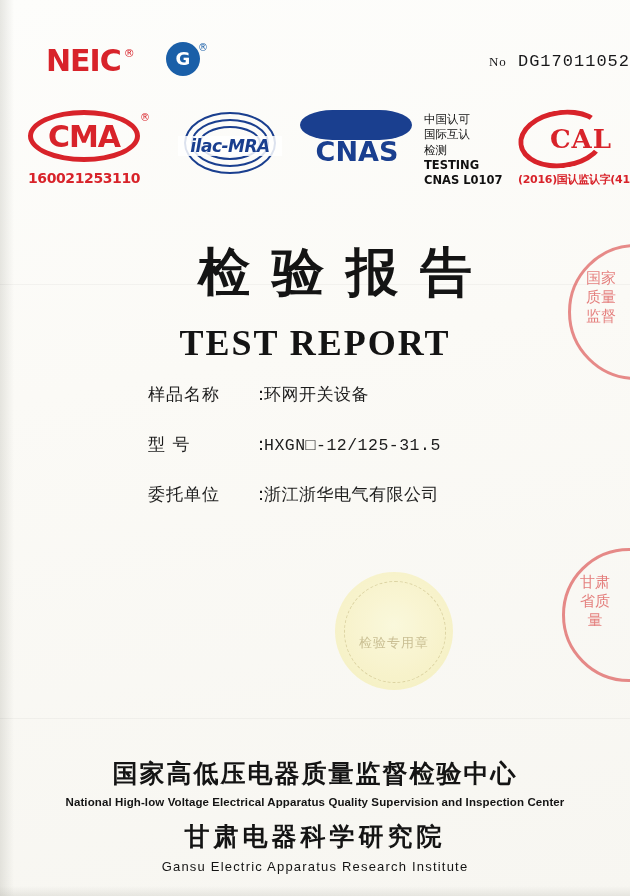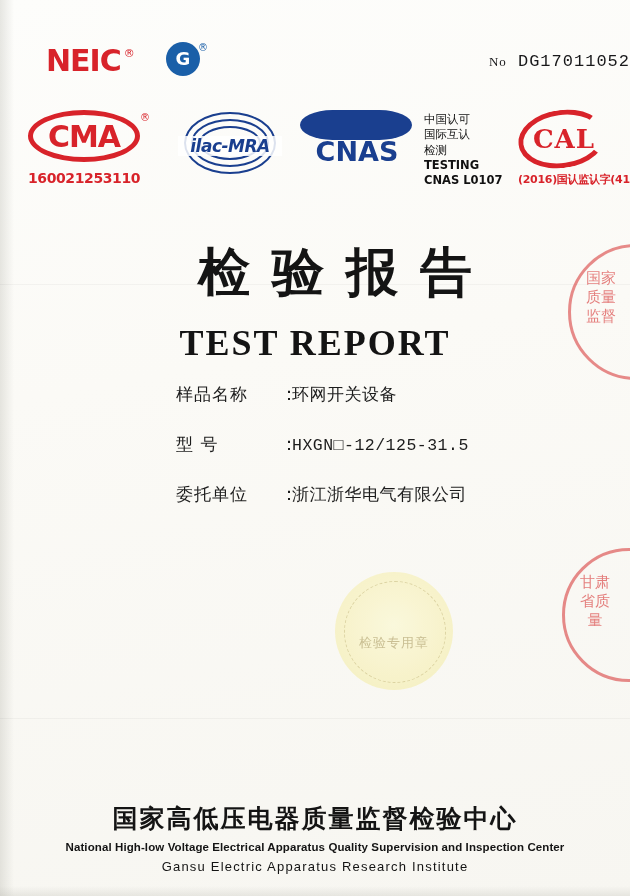--- a/index.html
+++ b/index.html
@@ -249,21 +249,21 @@
     width: 88px;
     height: 58px;
     border: 5px solid #d8232a;
     border-radius: 50%;
     border-right-color: transparent;
     box-sizing: border-box;
     transform: rotate(-8deg);
   }
   .cal-text {
     position: absolute;
-    left: 4px;
+    left: 21px;
     top: 14px;
     width: 84px;
     text-align: center;
     font-family: "DejaVu Serif", serif;
     font-weight: bold;
     font-size: 26px;
     color: #d8232a;
     letter-spacing: 1px;
   }
   .cal-num {
@@ -310,21 +310,20 @@
     top: 382px;
     left: 148px;
     width: 400px;
   }
   .field-row {
     display: flex;
     align-items: baseline;
     margin-bottom: 26px;
     font-size: 18px;
     color: #1c1c1c;
-    margin-left: 28px;
   }
   .field-label {
     width: 104px;
     font-family: "DejaVu Serif", serif;
     font-size: 17px;
     letter-spacing: 1px;
     white-space: nowrap;
   }
   .field-label.spaced {
     letter-spacing: 1px;
@@ -563,16 +562,17 @@
 
   </div>
 
   <div class="emboss">
     <div class="emboss-text">检验专用章</div>
   </div>
 
   <div class="footer">
     <div class="footer-cn-1">国家高低压电器质量监督检验中心</div>
     <div class="footer-en-1">National High-low Voltage Electrical Apparatus Quality Supervision and Inspection Center</div>
+    <div class="footer-cn-2">甘肃电器科学研究院</div>
     <div class="footer-en-2">Gansu Electric Apparatus Research Institute</div>
   </div>
 
 </div>
 
 </body></html>

